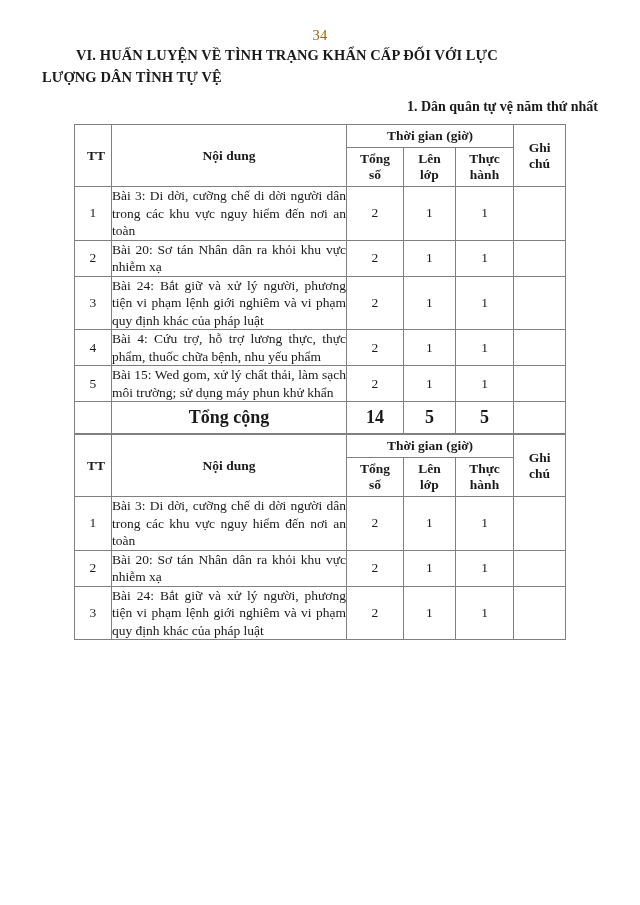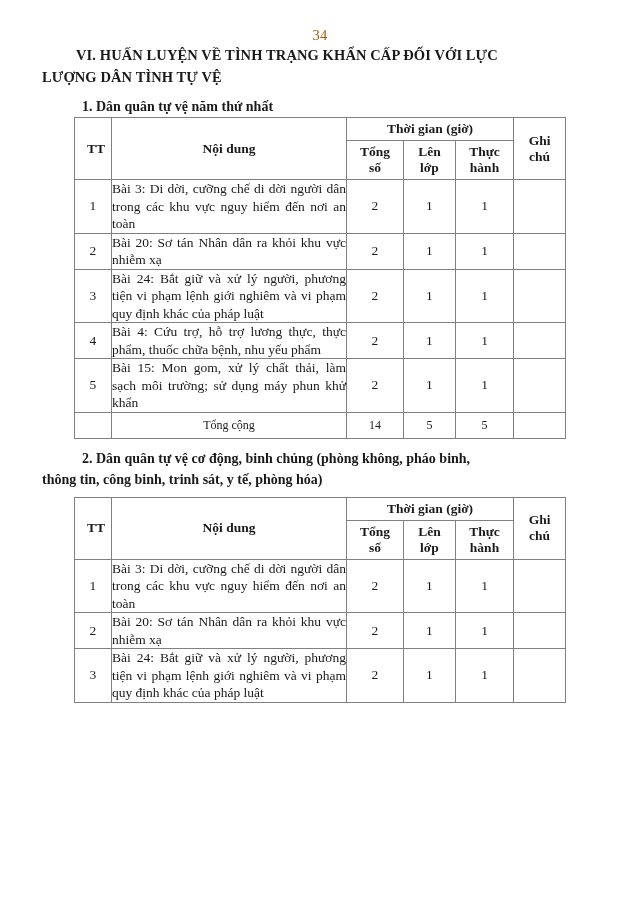--- a/index.html
+++ b/index.html
@@ -46,20 +46,22 @@
     display: block;
     text-indent: 0;
   }
 
   .sub-heading {
     font-size: 14px;
     font-weight: bold;
     text-indent: 40px;
     line-height: 20px;
     margin-top: 9px;
+    margin-bottom: 7px;
+    text-align: right;
   }
 
   .sub-heading-2 {
     font-size: 14px;
     font-weight: bold;
     line-height: 21px;
     text-align: justify;
     text-justify: inter-word;
     text-indent: 40px;
     margin-top: 9px;
@@ -108,23 +110,23 @@
     padding: 3px 5px 3px 6px;
     hyphens: none;
   }
   td.cell-num {
     text-align: center;
     font-size: 13.5px;
   }
   td.cell-gc { }
 
   tr.total-row td {
-    font-weight: normal;
-    text-align: center;
-    font-size: 12px;
+    font-weight: bold;
+    text-align: center;
+    font-size: 18px;
     padding: 5px 0;
   }
   tr.total-row td.total-label {
     text-align: center;
   }
 
   .table-block { margin-top: 0; }
   .table-block.second { margin-top: 0; }
 </style>
 </head>
@@ -192,42 +194,38 @@
         <tr>
           <td class="cell-tt">4</td>
           <td class="cell-nd">Bài 4: Cứu trợ, hỗ trợ lương thực, thực phẩm, thuốc chữa bệnh, nhu yếu phẩm</td>
           <td class="cell-num">2</td>
           <td class="cell-num">1</td>
           <td class="cell-num">1</td>
           <td class="cell-gc"></td>
         </tr>
         <tr>
           <td class="cell-tt">5</td>
-          <td class="cell-nd">Bài 15: Mon gom, xử lý chất thải, làm sạch môi trường; sử dụng máy phun khử khẩn</td>
+          <td class="cell-nd">Bài 15: Wed gom, xử lý chất thải, làm sạch môi trường; sử dụng máy phun khử khẩn</td>
           <td class="cell-num">2</td>
           <td class="cell-num">1</td>
           <td class="cell-num">1</td>
           <td class="cell-gc"></td>
         </tr>
         <tr class="total-row">
           <td></td>
           <td class="total-label">Tổng cộng</td>
           <td>14</td>
           <td>5</td>
           <td>5</td>
           <td></td>
         </tr>
       </tbody>
     </table>
   </div>
 
-  <div class="sub-heading-2">
-    <span>2. Dân quân tự vệ cơ động, binh chủng (phòng không, pháo binh,</span>
-    <span class="lastline">thông tin, công binh, trinh sát, y tế, phòng hóa)</span>
-  </div>
 
   <div class="table-block second">
     <table class="doc-table">
       <colgroup>
         <col class="col-tt">
           <col class="col-nd">
           <col class="col-ts">
           <col class="col-ll">
           <col class="col-th">
           <col class="col-gc">

